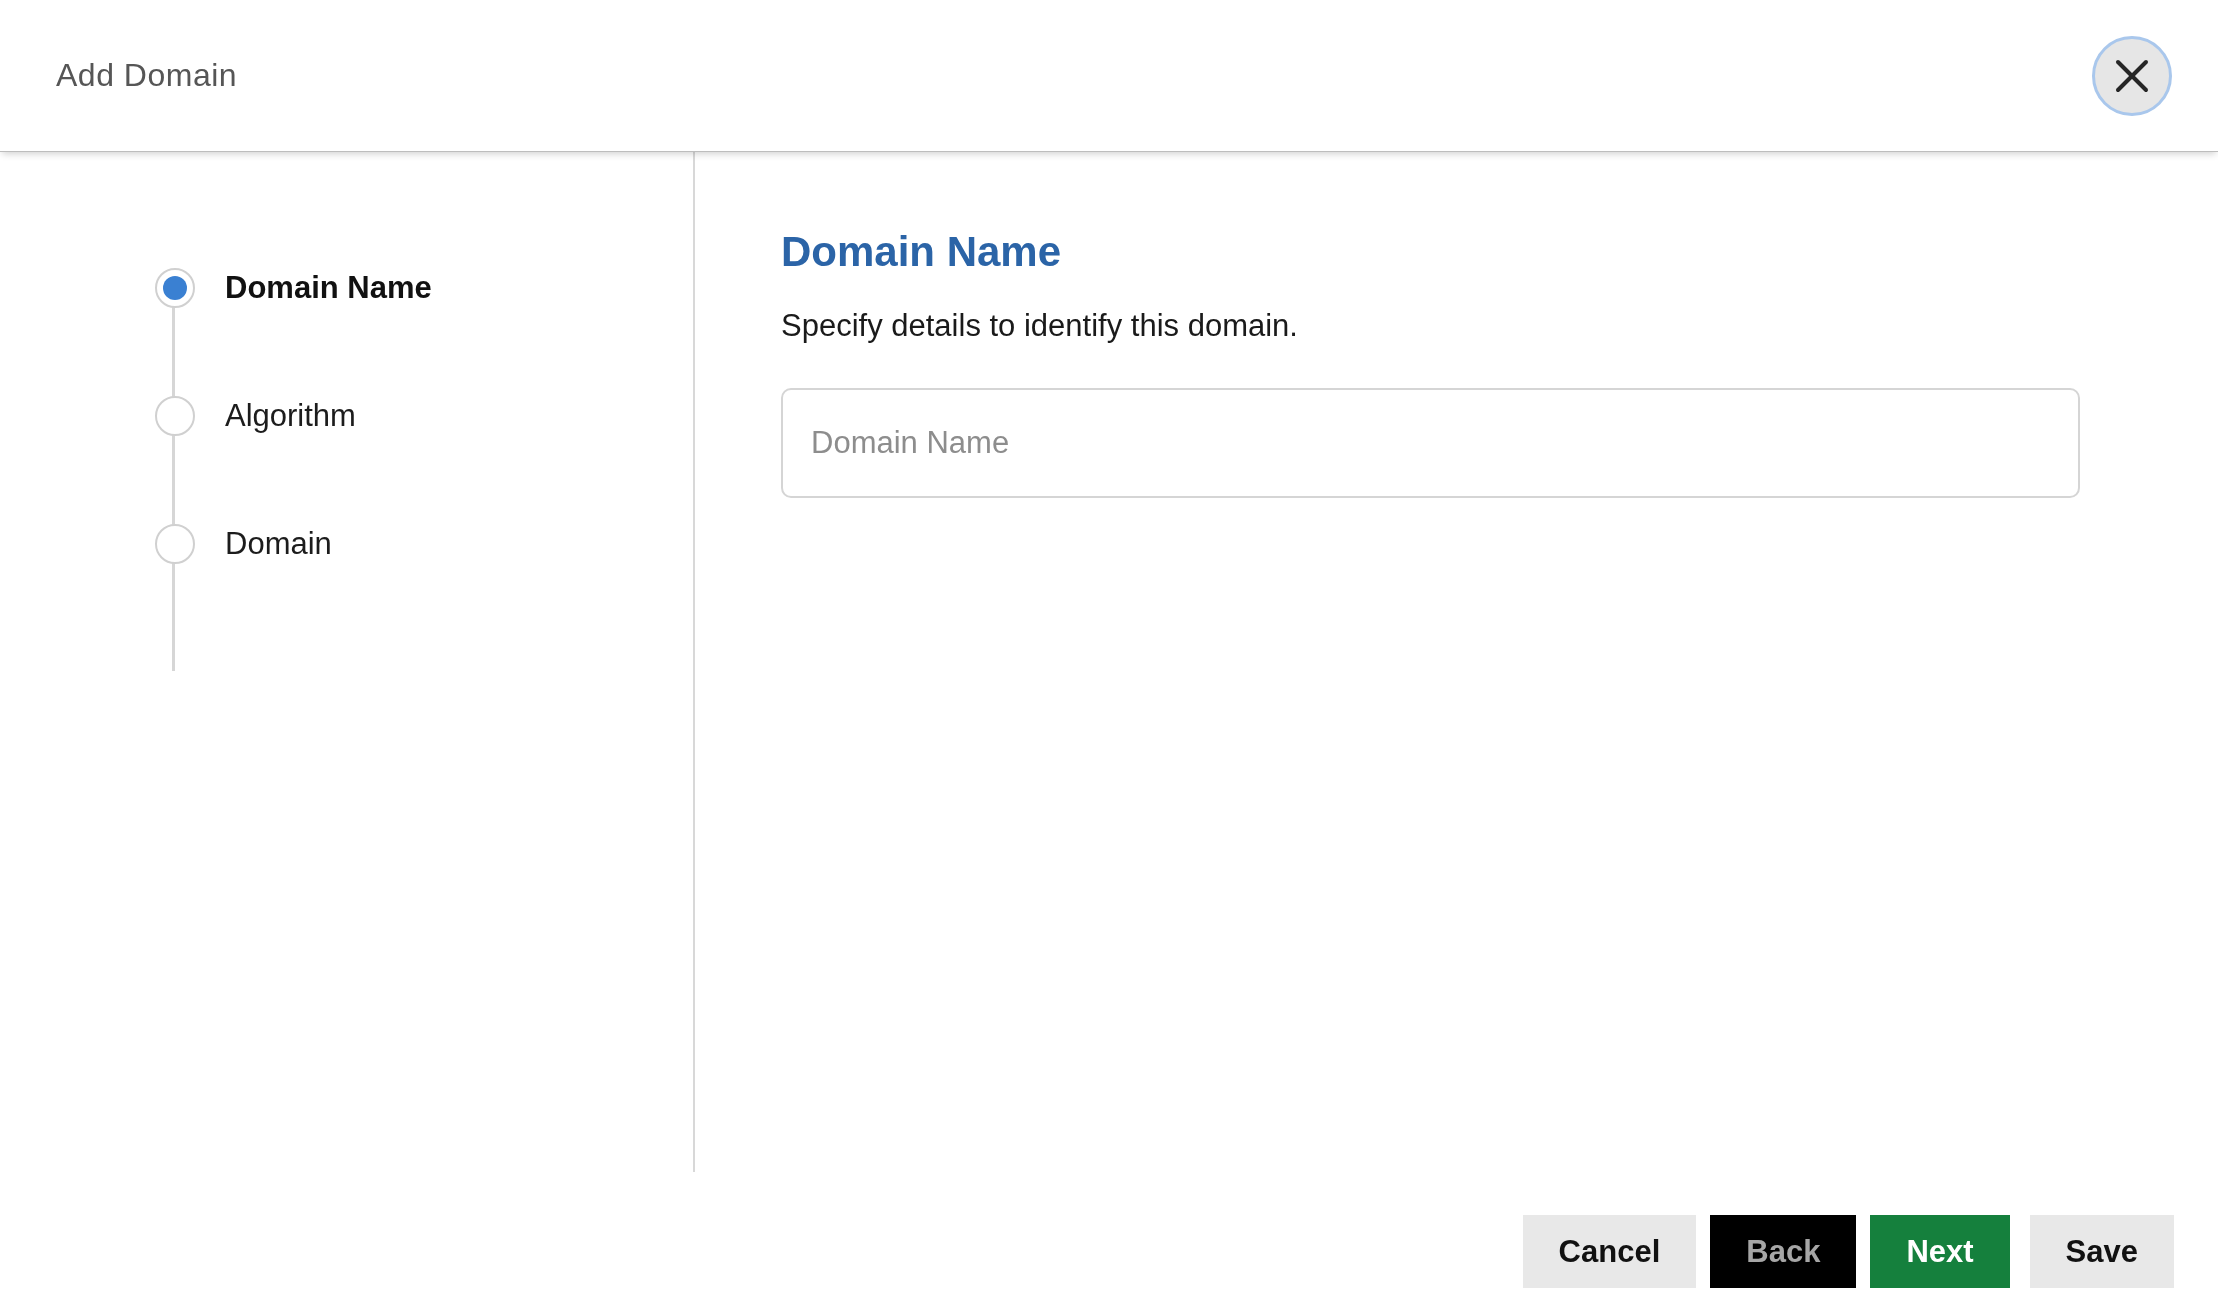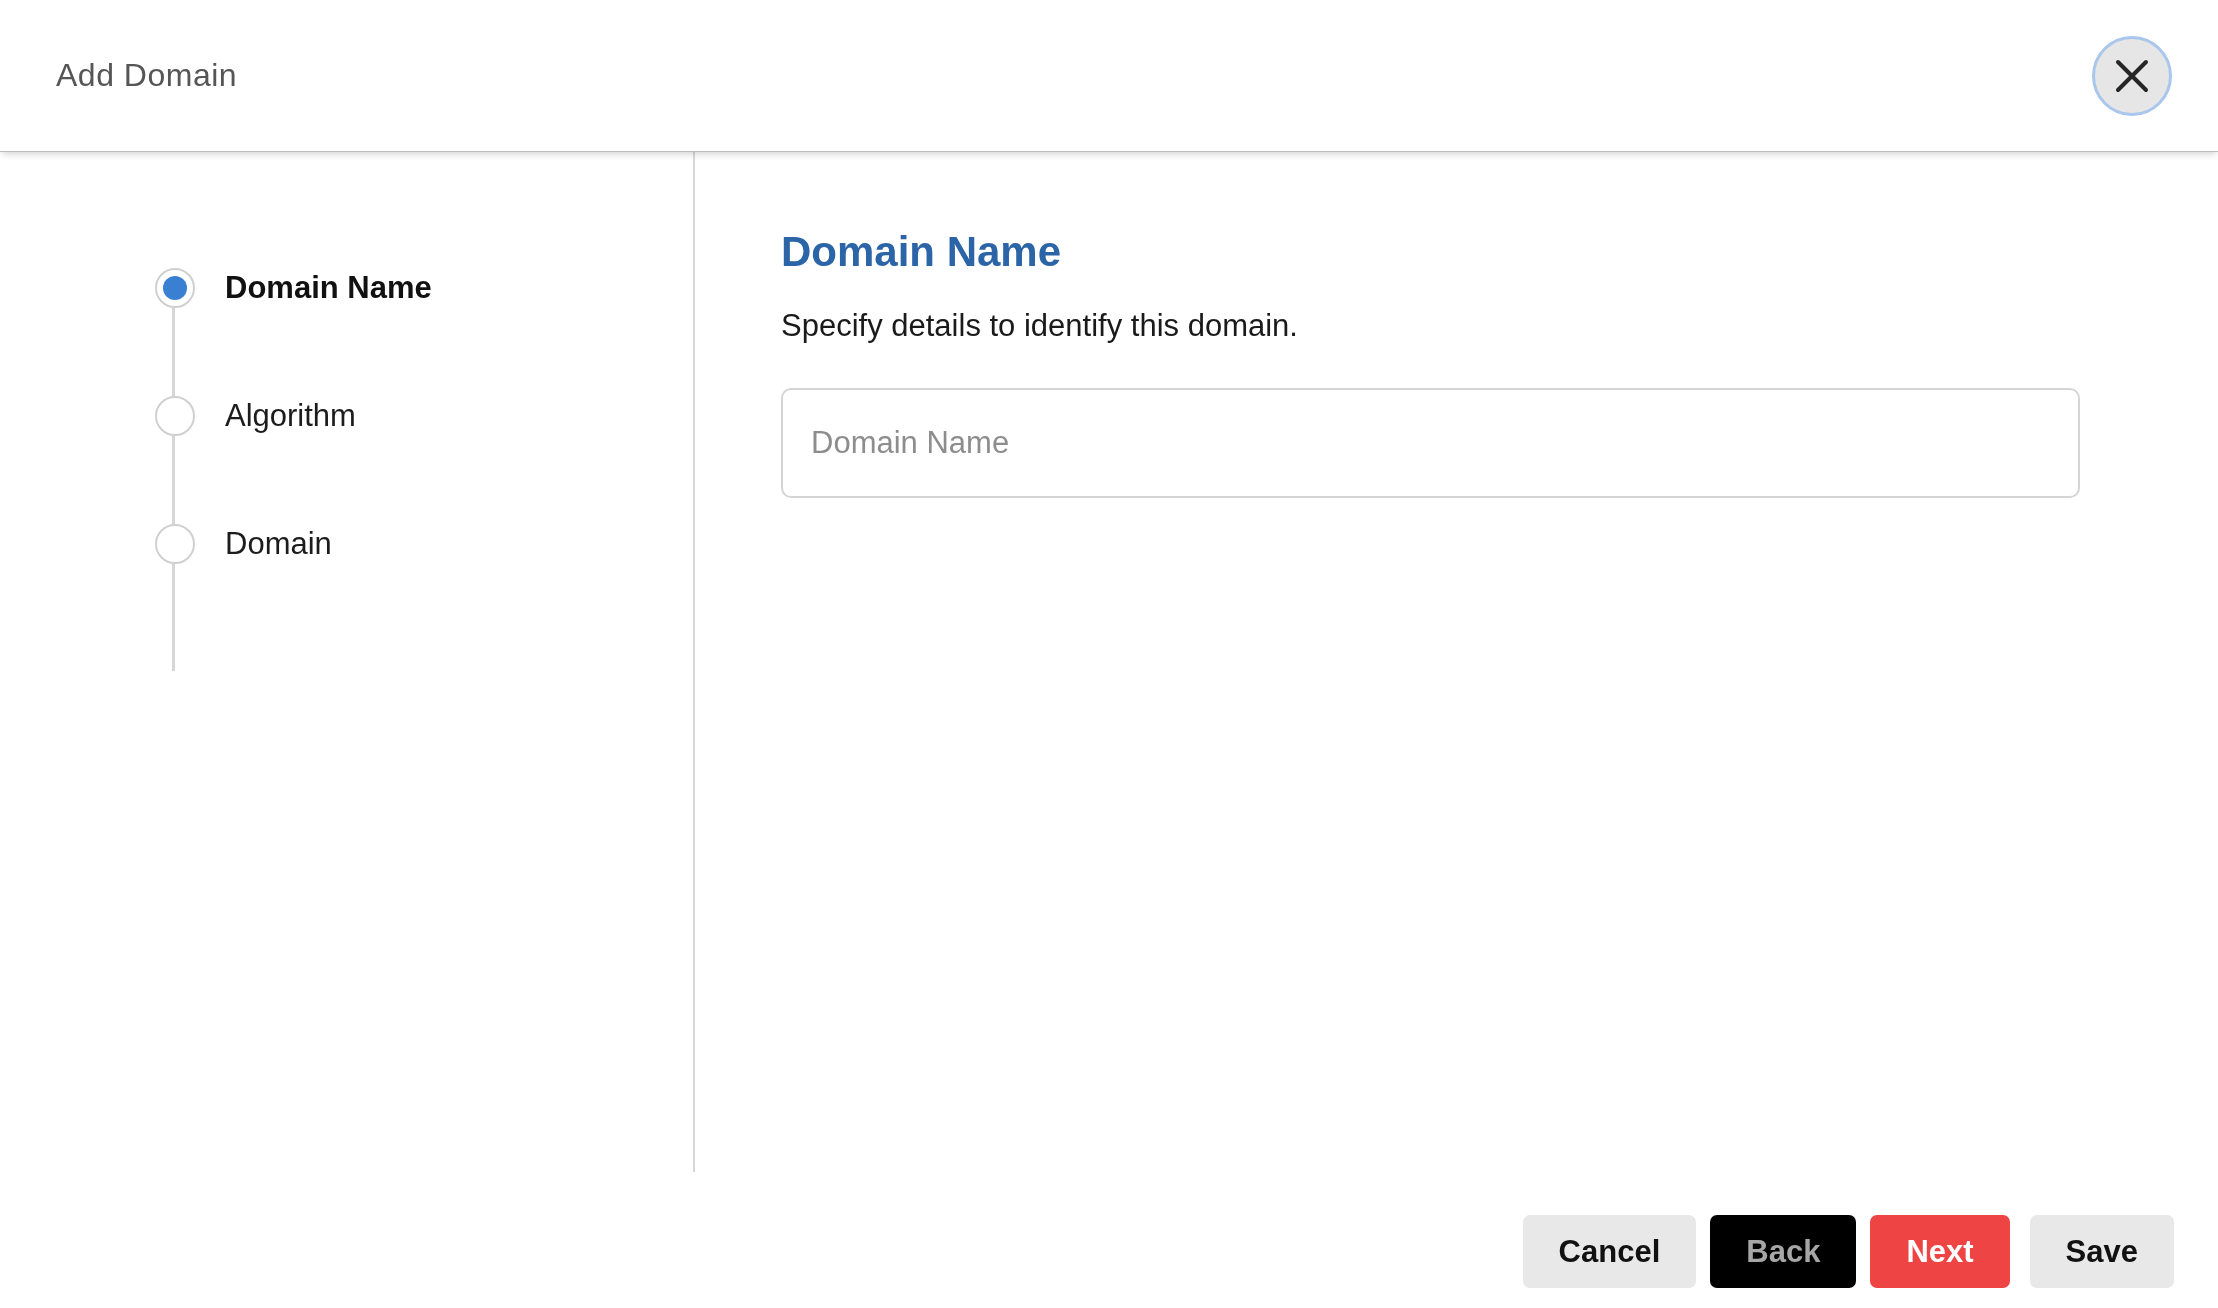--- a/index.html
+++ b/index.html
@@ -151,32 +151,32 @@
     bottom: 20px;
     display: flex;
     gap: 14px;
     align-items: center;
     z-index: 6;
   }
   .btn {
     height: 73px;
     padding: 0 36px;
     border: none;
-    border-radius: 7px;
+    border-radius: 0;
     font-family: "Liberation Sans", sans-serif;
     font-size: 31px;
     font-weight: bold;
     cursor: pointer;
     display: flex;
     align-items: center;
     justify-content: center;
   }
   .btn-secondary { background: #e8e8e8; color: #111111; }
   .btn-disabled  { background: #000000; color: #a6a6a6; cursor: default; }
-  .btn-primary   { background: #ef4444; color: #ffffff; margin-right: 6px; }
+  .btn-primary   { background: #15803d; color: #ffffff; margin-right: 6px; }
 </style>
 </head>
 <body>
 
 <div class="modal">
 
   <div class="modal-header">
     <div class="modal-title">Add Domain</div>
     <div class="close-btn">
       <span>

